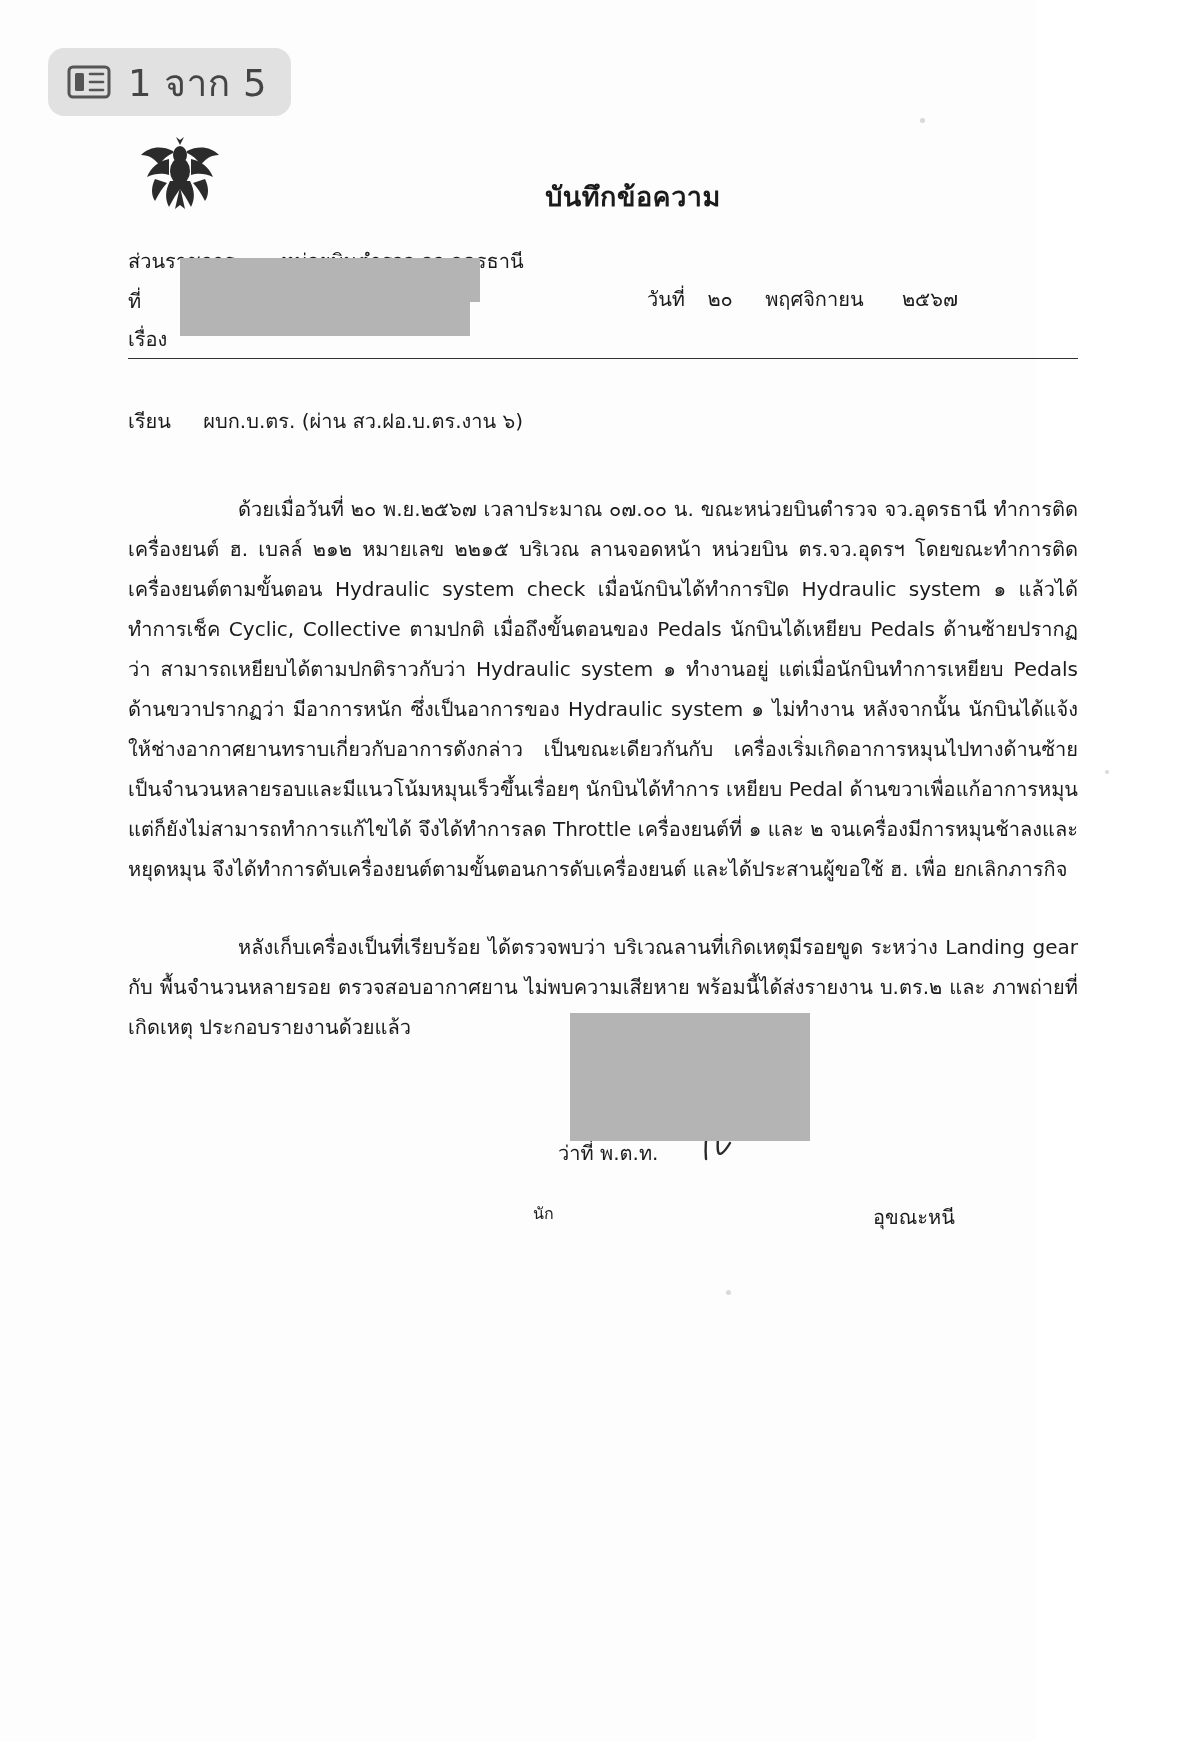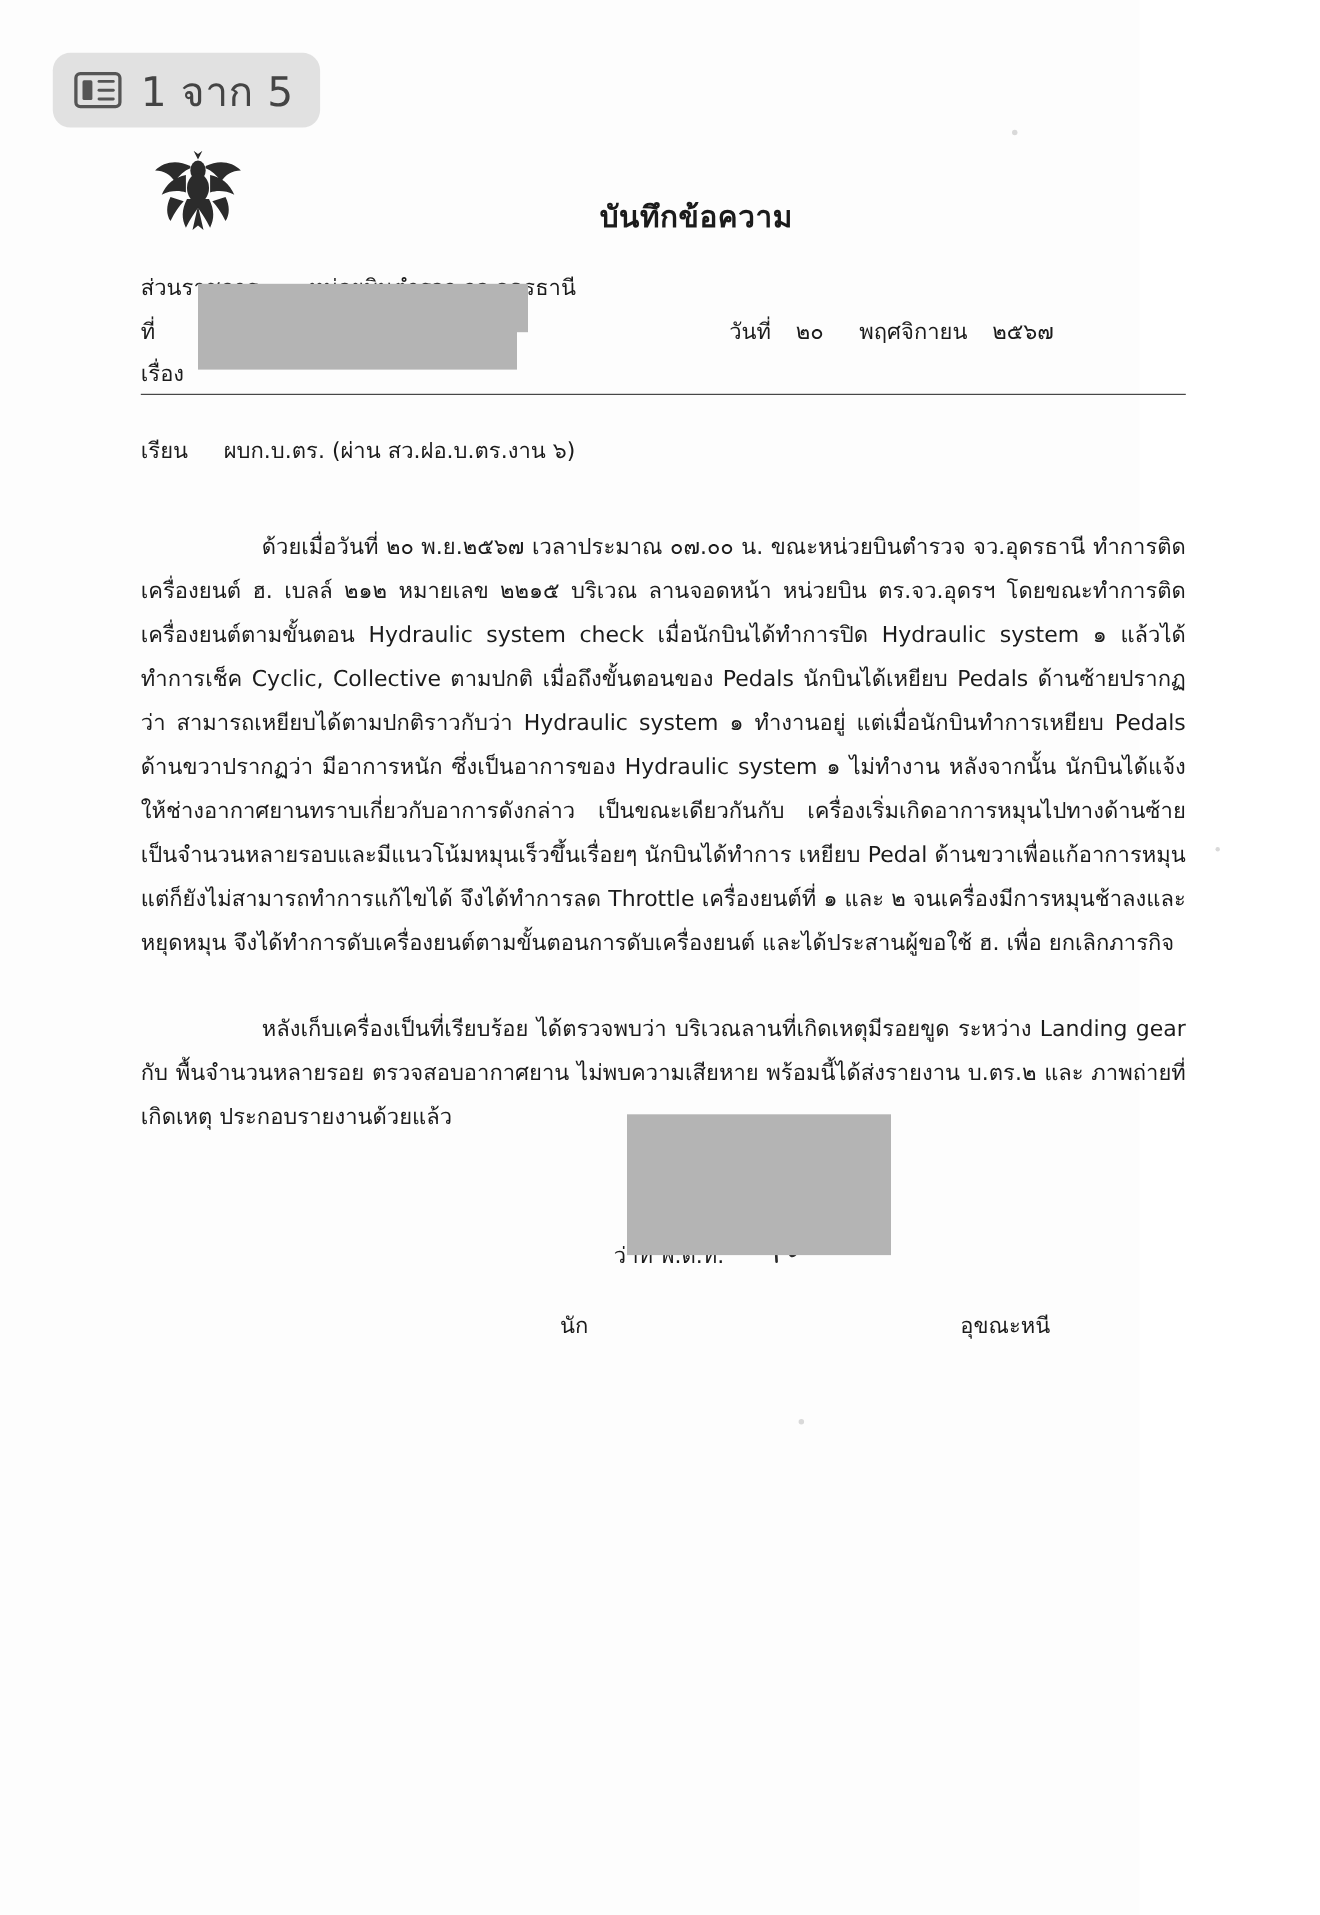--- a/index.html
+++ b/index.html
@@ -108,36 +108,36 @@
   .frow.row3 { margin-top: 4px; }
   .date-block {
     position: absolute;
     right: 120px;
     bottom: 0;
     font-size: 20px;
     white-space: nowrap;
   }
   .date-block .dlabel { margin-right: 16px; }
   .date-block .dday { margin-right: 26px; }
-  .date-block .dmonth { margin-right: 16px; }
+  .date-block .dmonth { margin-right: 32px; font-family: Liberation Mono, monospace; }
   .rule {
     border-bottom: 1.5px solid #333;
     margin-top: 2px;
   }
   
   .redact {
     position: absolute;
     background: #b4b4b4;
     z-index: 5;
   }
   #redact-1 { left: 180px; top: 258px; width: 300px; height: 44px; }
   #redact-2 { left: 180px; top: 298px; width: 290px; height: 38px; }
 
   .to-line {
-    margin-top: 34px;
+    margin-top: 46px;
     font-size: 20px;
   }
   .to-line .tlabel { margin-right: 26px; }
 
   
   .para {
     font-size: 20px;
     line-height: 40px;
     text-align: justify;
     margin-top: 52px;
@@ -158,23 +158,23 @@
     height: 170px;
   }
   .sig-rank {
     position: absolute;
     left: 430px;
     top: 28px;
     font-size: 20px;
   }
   .sig-role {
     position: absolute;
-    left: 381px;
+    left: 405px;
     top: 92px;
-    font-size: 20px;
+    font-size: 16px;
   }
   .sig-org {
     position: absolute;
     left: 745px;
     top: 92px;
     font-size: 20px;
   }
   .sig-mark {
     position: absolute;
     left: 560px;

